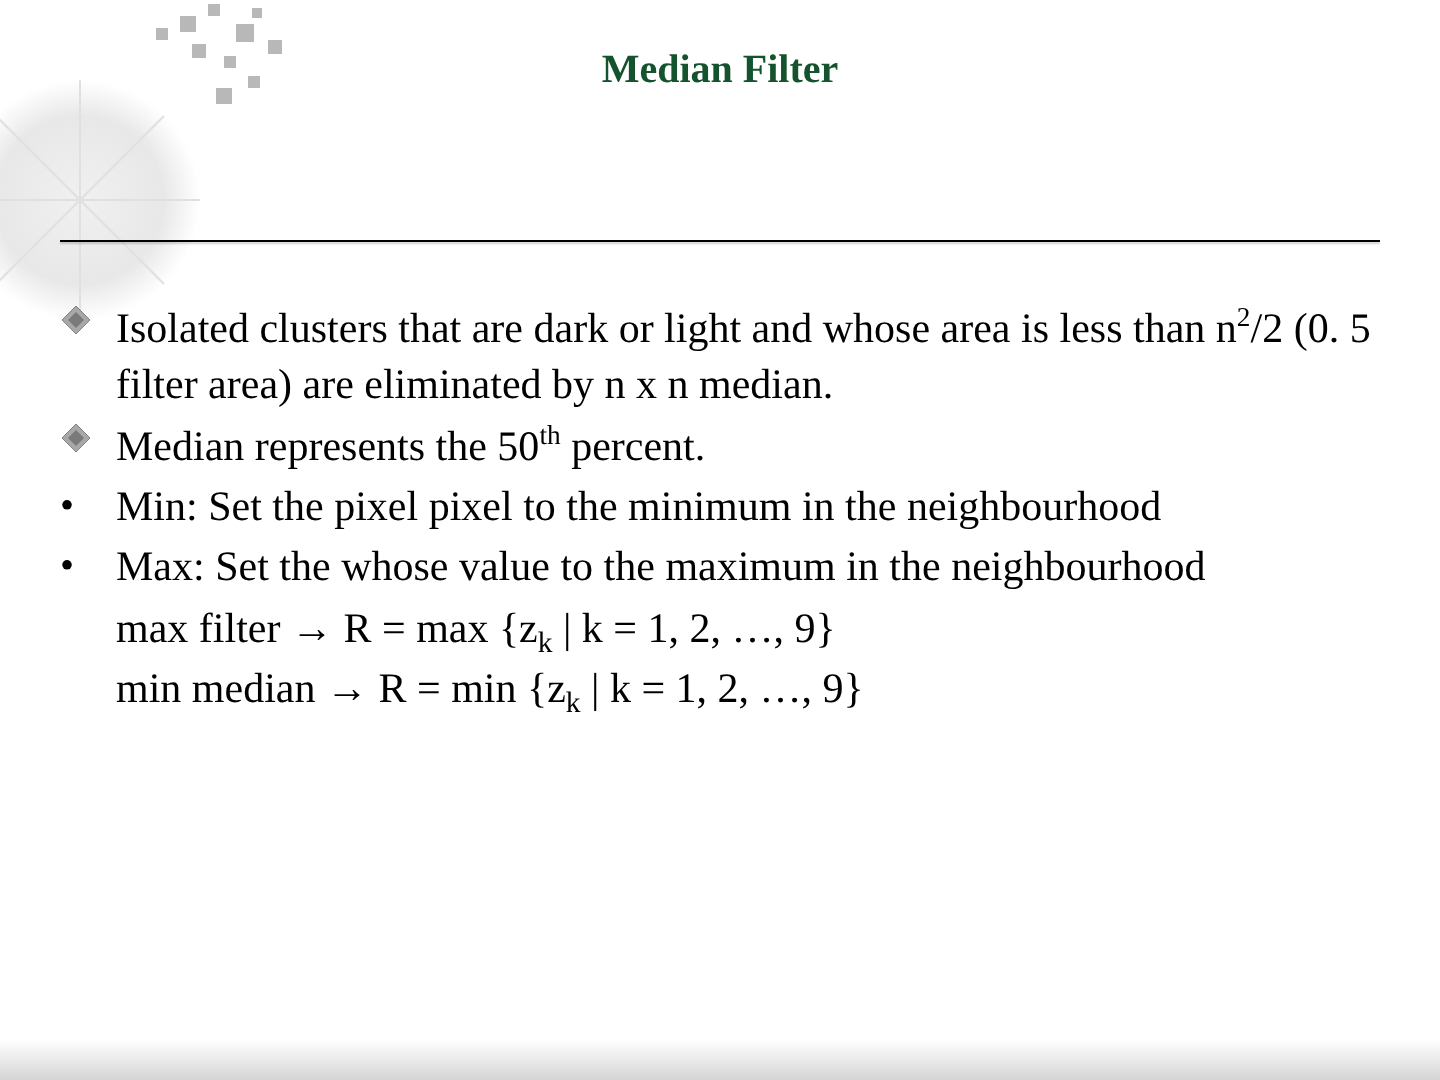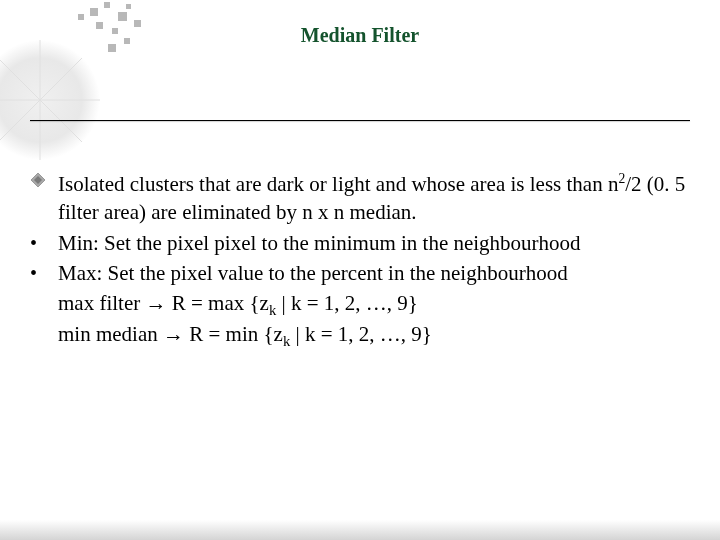--- a/index.html
+++ b/index.html
@@ -33,21 +33,21 @@
     position: absolute;
     top: 120px;
     left: 30px;
     right: 30px;
     height: 0;
     border-top: 1px solid #000;
     box-shadow: 0 1px 1px rgba(0,0,0,0.2);
   }
   .content {
     position: absolute;
-    top: 170px;
+    top: 150px;
     left: 30px;
     right: 30px;
     font-size: 21px;
     line-height: 1.35;
     color: #000;
   }
   .item {
     display: flex;
     align-items: flex-start;
     margin-bottom: 2px;
@@ -127,29 +127,38 @@
   <div class="item">
     <span class="bullet">
       <svg width="16" height="16" viewBox="0 0 16 16">
         <path d="M8 1 L15 8 L8 15 L1 8 Z" fill="#7a7a7a" stroke="#5a5a5a" stroke-width="0.5"></path>
         <path d="M8 1 L15 8 L8 15 L1 8 Z M8 4 L12 8 L8 12 L4 8 Z" fill="#a8a8a8" fill-rule="evenodd"></path>
       </svg>
     </span>
     <span class="text"><span>Isolated clusters that are dark or light and whose area is less than n</span><sup>2</sup><span>/2 (0. 5 filter area) are eliminated by n x n median.</span></span>
   </div>
 
+  <div class="item">
+    <span class="bullet">
+      <svg width="16" height="16" viewBox="0 0 16 16">
+        <path d="M8 1 L15 8 L8 15 L1 8 Z" fill="#7a7a7a" stroke="#5a5a5a" stroke-width="0.5"></path>
+        <path d="M8 1 L15 8 L8 15 L1 8 Z M8 4 L12 8 L8 12 L4 8 Z" fill="#a8a8a8" fill-rule="evenodd"></path>
+      </svg>
+    </span>
+    <span class="text"><span>Median represents the 50</span><sup>th</sup><span> percent.</span></span>
+  </div>
 
   <div class="item">
     <span class="bullet dot">•</span>
     <span class="text"><span class="bold">Min:</span><span> Set the pixel pixel to the minimum in the neighbourhood</span></span>
   </div>
 
   <div class="item">
     <span class="bullet dot">•</span>
-    <span class="text"><span class="bold">Max:</span><span> Set the pixel value to the percent in the neighbourhood</span></span>
+    <span class="text"><span class="bold">Max:</span><span> Set the whose value to the maximum in the neighbourhood</span></span>
   </div>
 
   <div class="indent"><span>max filter → R = max {z</span><sub>k</sub><span> | k = 1, 2, …, 9}</span></div>
 
   <div class="indent"><span>min median → R = min {z</span><sub>k</sub><span> | k = 1, 2, …, 9}</span></div>
 
 </div>
 
 <div class="footer-shade"></div>
 

